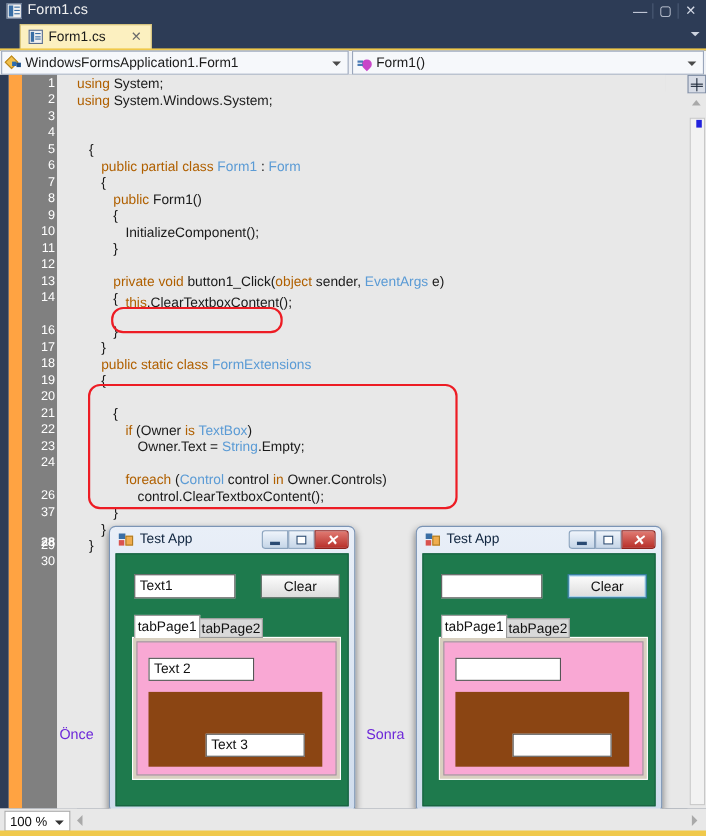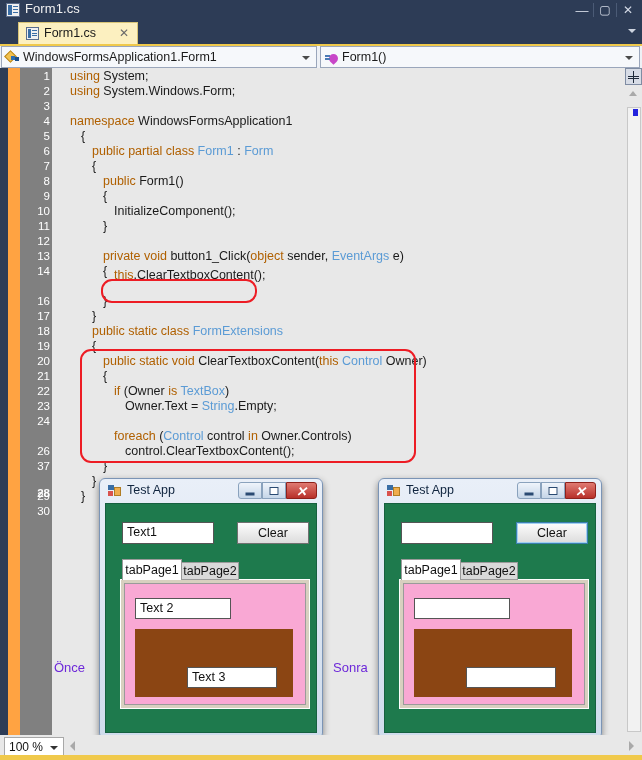--- a/index.html
+++ b/index.html
@@ -234,39 +234,37 @@
         <div class="guide" style="left: 59px; top: 16px; height: 16px;"></div>
         <div class="guide" style="left: 59px; top: 61px; height: 196px;"></div>
         <div class="guide" style="left: 69px; top: 106px; height: 166px;"></div>
         <div class="guide" style="left: 80px; top: 136px; height: 30px;"></div>
         <div class="guide" style="left: 80px; top: 226px; height: 30px;"></div>
         <div class="guide" style="left: 69px; top: 286px; height: 136px;"></div>
         <div class="guide" style="left: 80px; top: 316px; height: 106px;"></div>
       </div>
     <div id="code-lines" class="codearea">
         <div class="cl" style="top: 1px; left: 18px;"><span class="kw">using </span><span class="pl">System;</span></div>
-        <div class="cl" style="top: 16px; left: 18px;"><span class="kw">using </span><span class="pl">System.Windows.Form;</span></div>
+        <div class="cl" style="top: 16px; left: 18px;"><span class="kw">using </span><span class="pl">System.Windows.System;</span></div>
         <div class="cl" style="top: 31px; left: 18px;"></div>
-        <div class="cl" style="top: 46px; left: 18px;"><span class="kw">namespace </span><span class="pl">WindowsFormsApplication1</span></div>
         <div class="cl" style="top: 61px; left: 29px;"><span class="pl">{</span></div>
         <div class="cl" style="top: 76px; left: 40px;"><span class="kw">public partial class </span><span class="ty">Form1</span><span class="pl"> : </span><span class="ty">Form</span></div>
         <div class="cl" style="top: 91px; left: 40px;"><span class="pl">{</span></div>
         <div class="cl" style="top: 106px; left: 51px;"><span class="kw">public </span><span class="pl">Form1()</span></div>
         <div class="cl" style="top: 121px; left: 51px;"><span class="pl">{</span></div>
         <div class="cl" style="top: 136px; left: 62px;"><span class="pl">InitializeComponent();</span></div>
         <div class="cl" style="top: 151px; left: 51px;"><span class="pl">}</span></div>
         <div class="cl" style="top: 166px; left: 18px;"></div>
         <div class="cl" style="top: 181px; left: 51px;"><span class="kw">private void </span><span class="pl">button1_Click(</span><span class="kw">object</span><span class="pl"> sender, </span><span class="ty">EventArgs</span><span class="pl"> e)</span></div>
         <div class="cl" style="top: 196px; left: 51px;"><span class="pl">{</span></div>
         <div class="cl" style="top: 200px; left: 62px;"><span class="kw">this</span><span class="pl">.ClearTextboxContent();</span></div>
         <div class="cl" style="top: 226px; left: 51px;"><span class="pl">}</span></div>
         <div class="cl" style="top: 241px; left: 40px;"><span class="pl">}</span></div>
         <div class="cl" style="top: 256px; left: 40px;"><span class="kw">public static class </span><span class="ty">FormExtensions</span></div>
         <div class="cl" style="top: 271px; left: 40px;"><span class="pl">{</span></div>
-        <div class="cl" style="top: 286px; left: 51px;"><span class="kw">public static void </span><span class="pl">ClearTextboxContent(</span><span class="kw">this </span><span class="ty">Control</span><span class="pl"> Owner)</span></div>
         <div class="cl" style="top: 301px; left: 51px;"><span class="pl">{</span></div>
         <div class="cl" style="top: 316px; left: 62px;"><span class="kw">if </span><span class="pl">(Owner </span><span class="kw">is </span><span class="ty">TextBox</span><span class="pl">)</span></div>
         <div class="cl" style="top: 331px; left: 73px;"><span class="pl">Owner.Text = </span><span class="ty">String</span><span class="pl">.Empty;</span></div>
         <div class="cl" style="top: 346px; left: 18px;"></div>
         <div class="cl" style="top: 376px; left: 73px;"><span class="pl">control.ClearTextboxContent();</span></div>
         <div class="cl" style="top: 361px; left: 62px;"><span class="kw">foreach </span><span class="pl">(</span><span class="ty">Control</span><span class="pl"> control </span><span class="kw">in</span><span class="pl"> Owner.Controls)</span></div>
         <div class="cl" style="top: 391px; left: 51px;"><span class="pl">}</span></div>
         <div class="cl" style="top: 406px; left: 40px;"><span class="pl">}</span></div>
         <div class="cl" style="top: 421px; left: 29px;"><span class="pl">}</span></div>
         <div class="cl" style="top: 436px; left: 18px;"></div>

